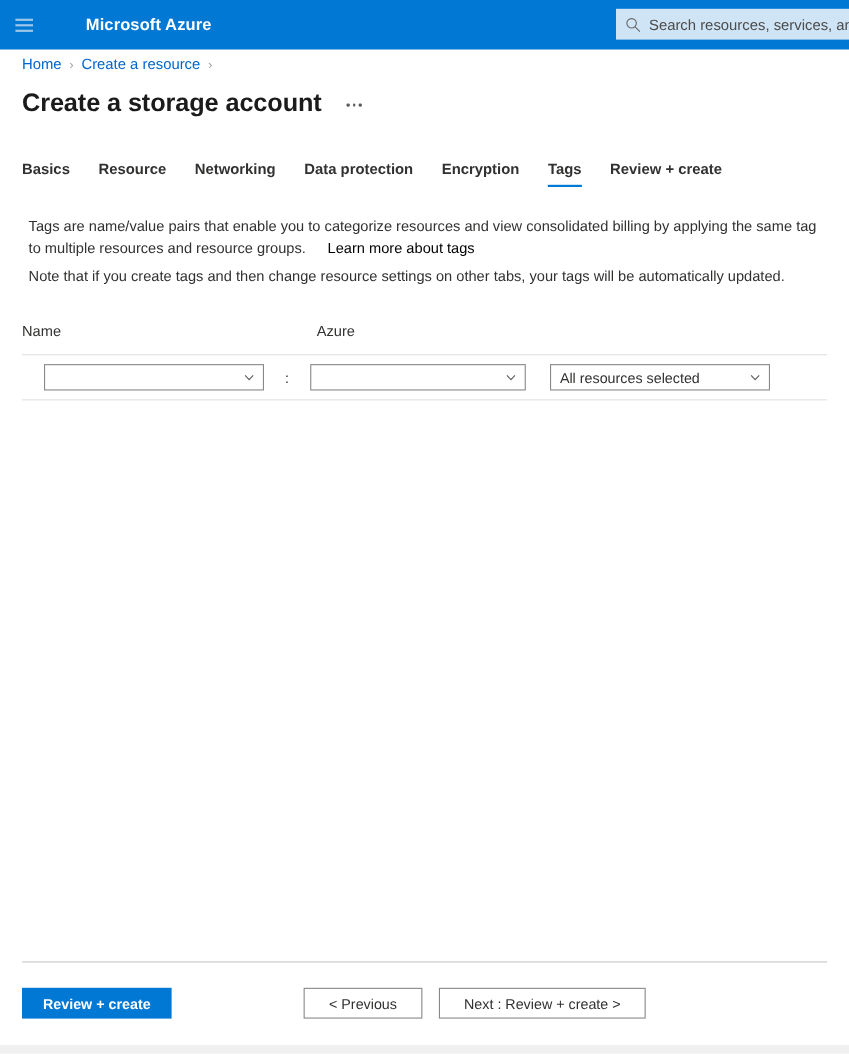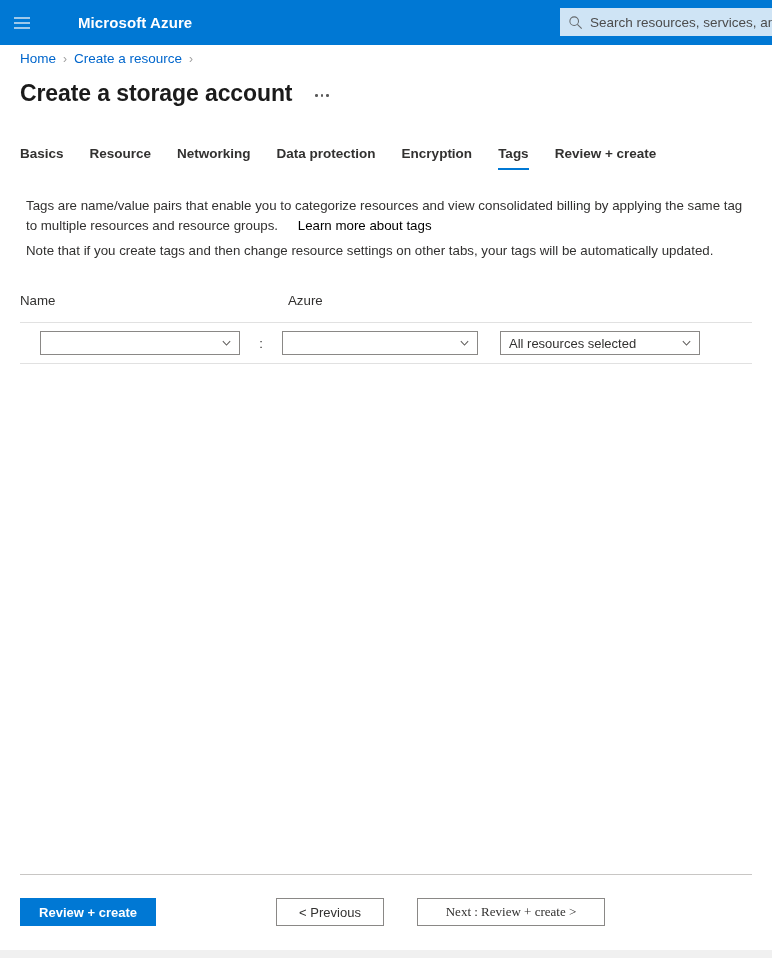--- a/index.html
+++ b/index.html
@@ -305,21 +305,21 @@
     color: #ffffff;
     border: none;
     font-weight: bold;
   }
   .btn-secondary {
     background: #ffffff;
     color: #323130;
     border: 1px solid #8a8886;
   }
   .btn-prev { left: 276px; width: 108px; }
-  .btn-next { left: 417px; width: 188px; font-family: Liberation Serif, serif; }
+  .btn-next { left: 399px; width: 188px; }
 
   .bottom-strip {
     position: absolute;
     left: 0;
     top: 950px;
     width: 772px;
     height: 8px;
     background: #f0f0f0;
   }
 </style>

